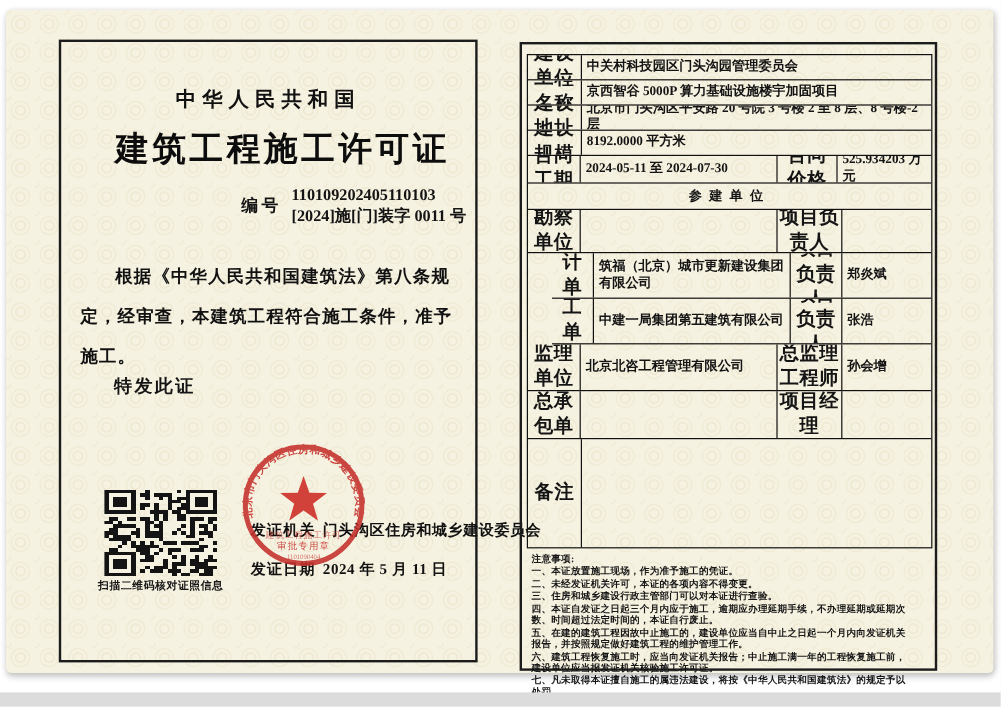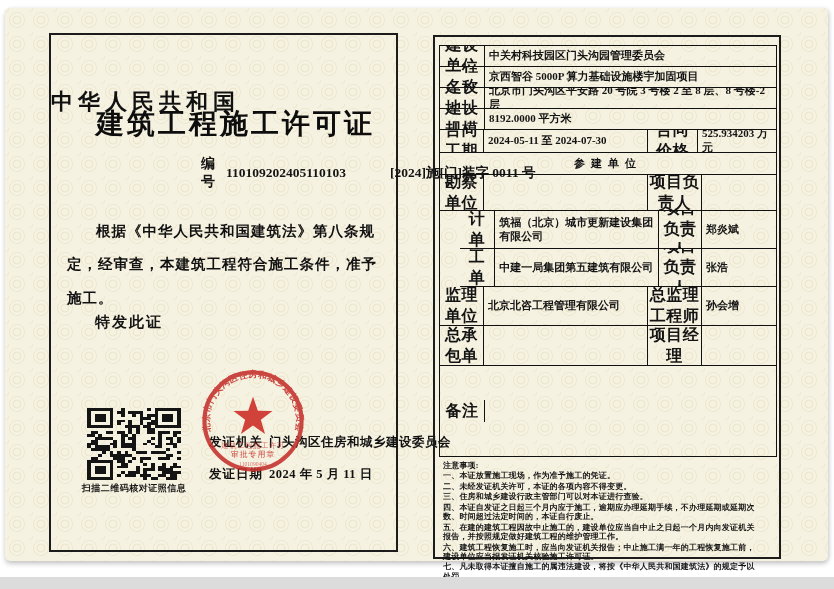--- a/index.html
+++ b/index.html
@@ -22,30 +22,30 @@
     background-size:24px 24px,24px 24px;
     border-radius:5px;
     box-shadow:0 3px 5px rgba(0,0,0,.20), 2px 0 4px rgba(0,0,0,.08);
   }
   
   .cert{
     position:absolute;left:44px;top:25px;width:349px;height:519px;
     border:2px solid #1c1c1c;box-sizing:border-box;
   }
   .cert-country{
-    position:absolute;left:0;top:52px;width:100%;
-    font-size:22px;font-weight:700;letter-spacing:5px;color:#111;
+    position:absolute;left:0;top:36px;width:100%;text-align:center;
+    font-size:17px;font-weight:700;letter-spacing:5px;color:#111;
   }
   .cert-title{
     position:absolute;left:12px;top:70px;width:100%;text-align:center;
     font-size:28px;font-weight:700;letter-spacing:3px;color:#0d0d0d;
   }
   .cert-number{position:absolute;left:150px;top:120px;display:flex;align-items:center;justify-content:center;}
   .num-label{font-size:14px;font-weight:700;letter-spacing:3px;margin-right:8px;}
-  .num-lines{display:flex;flex-direction:row;line-height:1.25;gap:44px;}
+  .num-lines{display:flex;flex-direction:column;line-height:1.25;}
   .num-lines span{font-size:13.5px;font-weight:600;white-space:nowrap;}
   .cert-body{
     position:absolute;left:16px;top:180px;width:322px;margin:0;
     font-size:14.5px;font-weight:700;letter-spacing:1px;line-height:2.3;
     text-indent:2em;color:#111;
   }
   .cert-issue-note{
     position:absolute;left:44px;top:278px;
     font-size:15px;font-weight:700;letter-spacing:2px;
   }
@@ -77,21 +77,21 @@
     border:1.5px solid #111;box-sizing:border-box;
   }
   .trow{display:flex;border-bottom:1px solid #111;box-sizing:border-box;}
   .trow:last-child{border-bottom:none;}
   .cell{border-right:1px solid #111;box-sizing:border-box;display:flex;align-items:center;overflow:hidden;}
   .cell:last-child{border-right:none;}
   .lab{width:45px;justify-content:center;text-align:center;
        font-size:16px;font-weight:700;letter-spacing:.5px;line-height:1.3;padding:1px;}
   .val{flex:1;padding:1px 4px;font-size:11px;font-weight:600;line-height:1.25;}
   .h21{height:21px;} .h23{height:23px;} .h22{height:22px;}
-  .h36{height:36px;} .h38{height:38px;margin-left:20px;} .h39{height:39px;} .h40{height:40px;} .h90{height:90px;align-items:center;}
+  .h36{height:36px;} .h38{height:38px;margin-left:20px;} .h39{height:39px;} .h40{height:40px;} .h90{height:90px;}
   .wlab2{width:51px;} .wval2{width:78px;flex:none;}
   .wrole{width:55px;} .wperson{width:74px;flex:none;}
   .wcompany{width:164px;flex:none;}
   .band{justify-content:center;text-align:center;width:100%;
         font-size:11px;font-weight:700;letter-spacing:6px;}
   .remark-lab{align-items:center;}
   .notes{
     position:absolute;left:8px;top:424px;right:8px;
     font-size:8px;font-weight:700;line-height:1.18;letter-spacing:.2px;color:#161616;
   }

